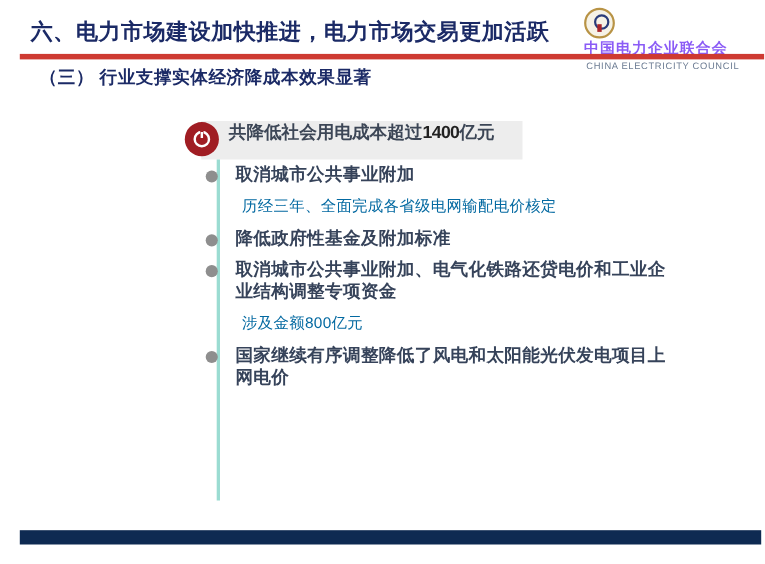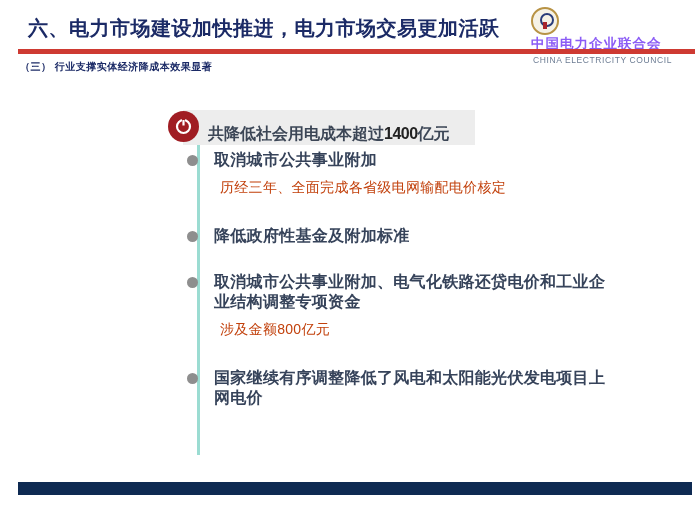--- a/index.html
+++ b/index.html
@@ -42,30 +42,30 @@
     width:100%; margin-top:2px; padding-left:2px;
     font-family:Liberation Sans, sans-serif;
     font-size:8.5px; color:#6c7c93; letter-spacing:0.6px;
     white-space:nowrap;
   }
   .red-divider {
     position:absolute; left:18px; right:0; top:49px; height:5px;
     background:#ce3a32;
   }
   .section-subtitle {
-    position:absolute; left:20px; top:60px;
-    font-size:10px; font-weight:bold; color:#1b2a66;
+    position:absolute; left:36px; top:60px;
+    font-size:16px; font-weight:bold; color:#1b2a66;
     letter-spacing:0.5px; white-space:nowrap;
   }
 
   
   .highlight-box {
     position:absolute; left:183px; top:110px;
     width:292px; height:35px; background:#ededed;
-    display:flex; align-items:flex-end; padding-left:25px;
+    display:flex; align-items:flex-start; padding-left:25px;
   }
   .highlight-text {
     font-size:16px; font-weight:bold; color:#3c4656;
     white-space:nowrap;
   }
   .highlight-text .num {
     font-weight:900; color:#222222; letter-spacing:-0.5px;
   }
   .cost-icon {
     position:absolute; left:168px; top:111px;
@@ -76,33 +76,33 @@
 
   
   .timeline-line {
     position:absolute; left:197px; top:145px;
     width:3px; height:310px; background:#9bdcd2;
   }
   .bullet-list {
     position:absolute; left:214px; top:150px; width:400px;
   }
   .bullet-item { position:relative; }
-  .bullet-item + .bullet-item { margin-top:26px; }
+  .bullet-item + .bullet-item { margin-top:8px; }
   .bullet-dot {
     position:absolute; left:-27px; top:5px;
     width:11px; height:11px; border-radius:50%;
     background:#8e8e8e;
   }
   .bullet-heading {
     font-size:16px; font-weight:bold; color:#36435a;
     line-height:20px; letter-spacing:0.3px;
   }
   .bullet-details { margin-top:4px; padding-left:6px; }
   .bullet-detail {
-    font-size:14px; color:#c2410c; line-height:26px;
+    font-size:14px; color:#0369a1; line-height:26px;
     letter-spacing:0.3px;
   }
 
   
   .bottom-bar {
     position:absolute; left:18px; right:3px; top:482px; height:13px;
     background:#0e2a52;
   }
 </style>
 </head>

